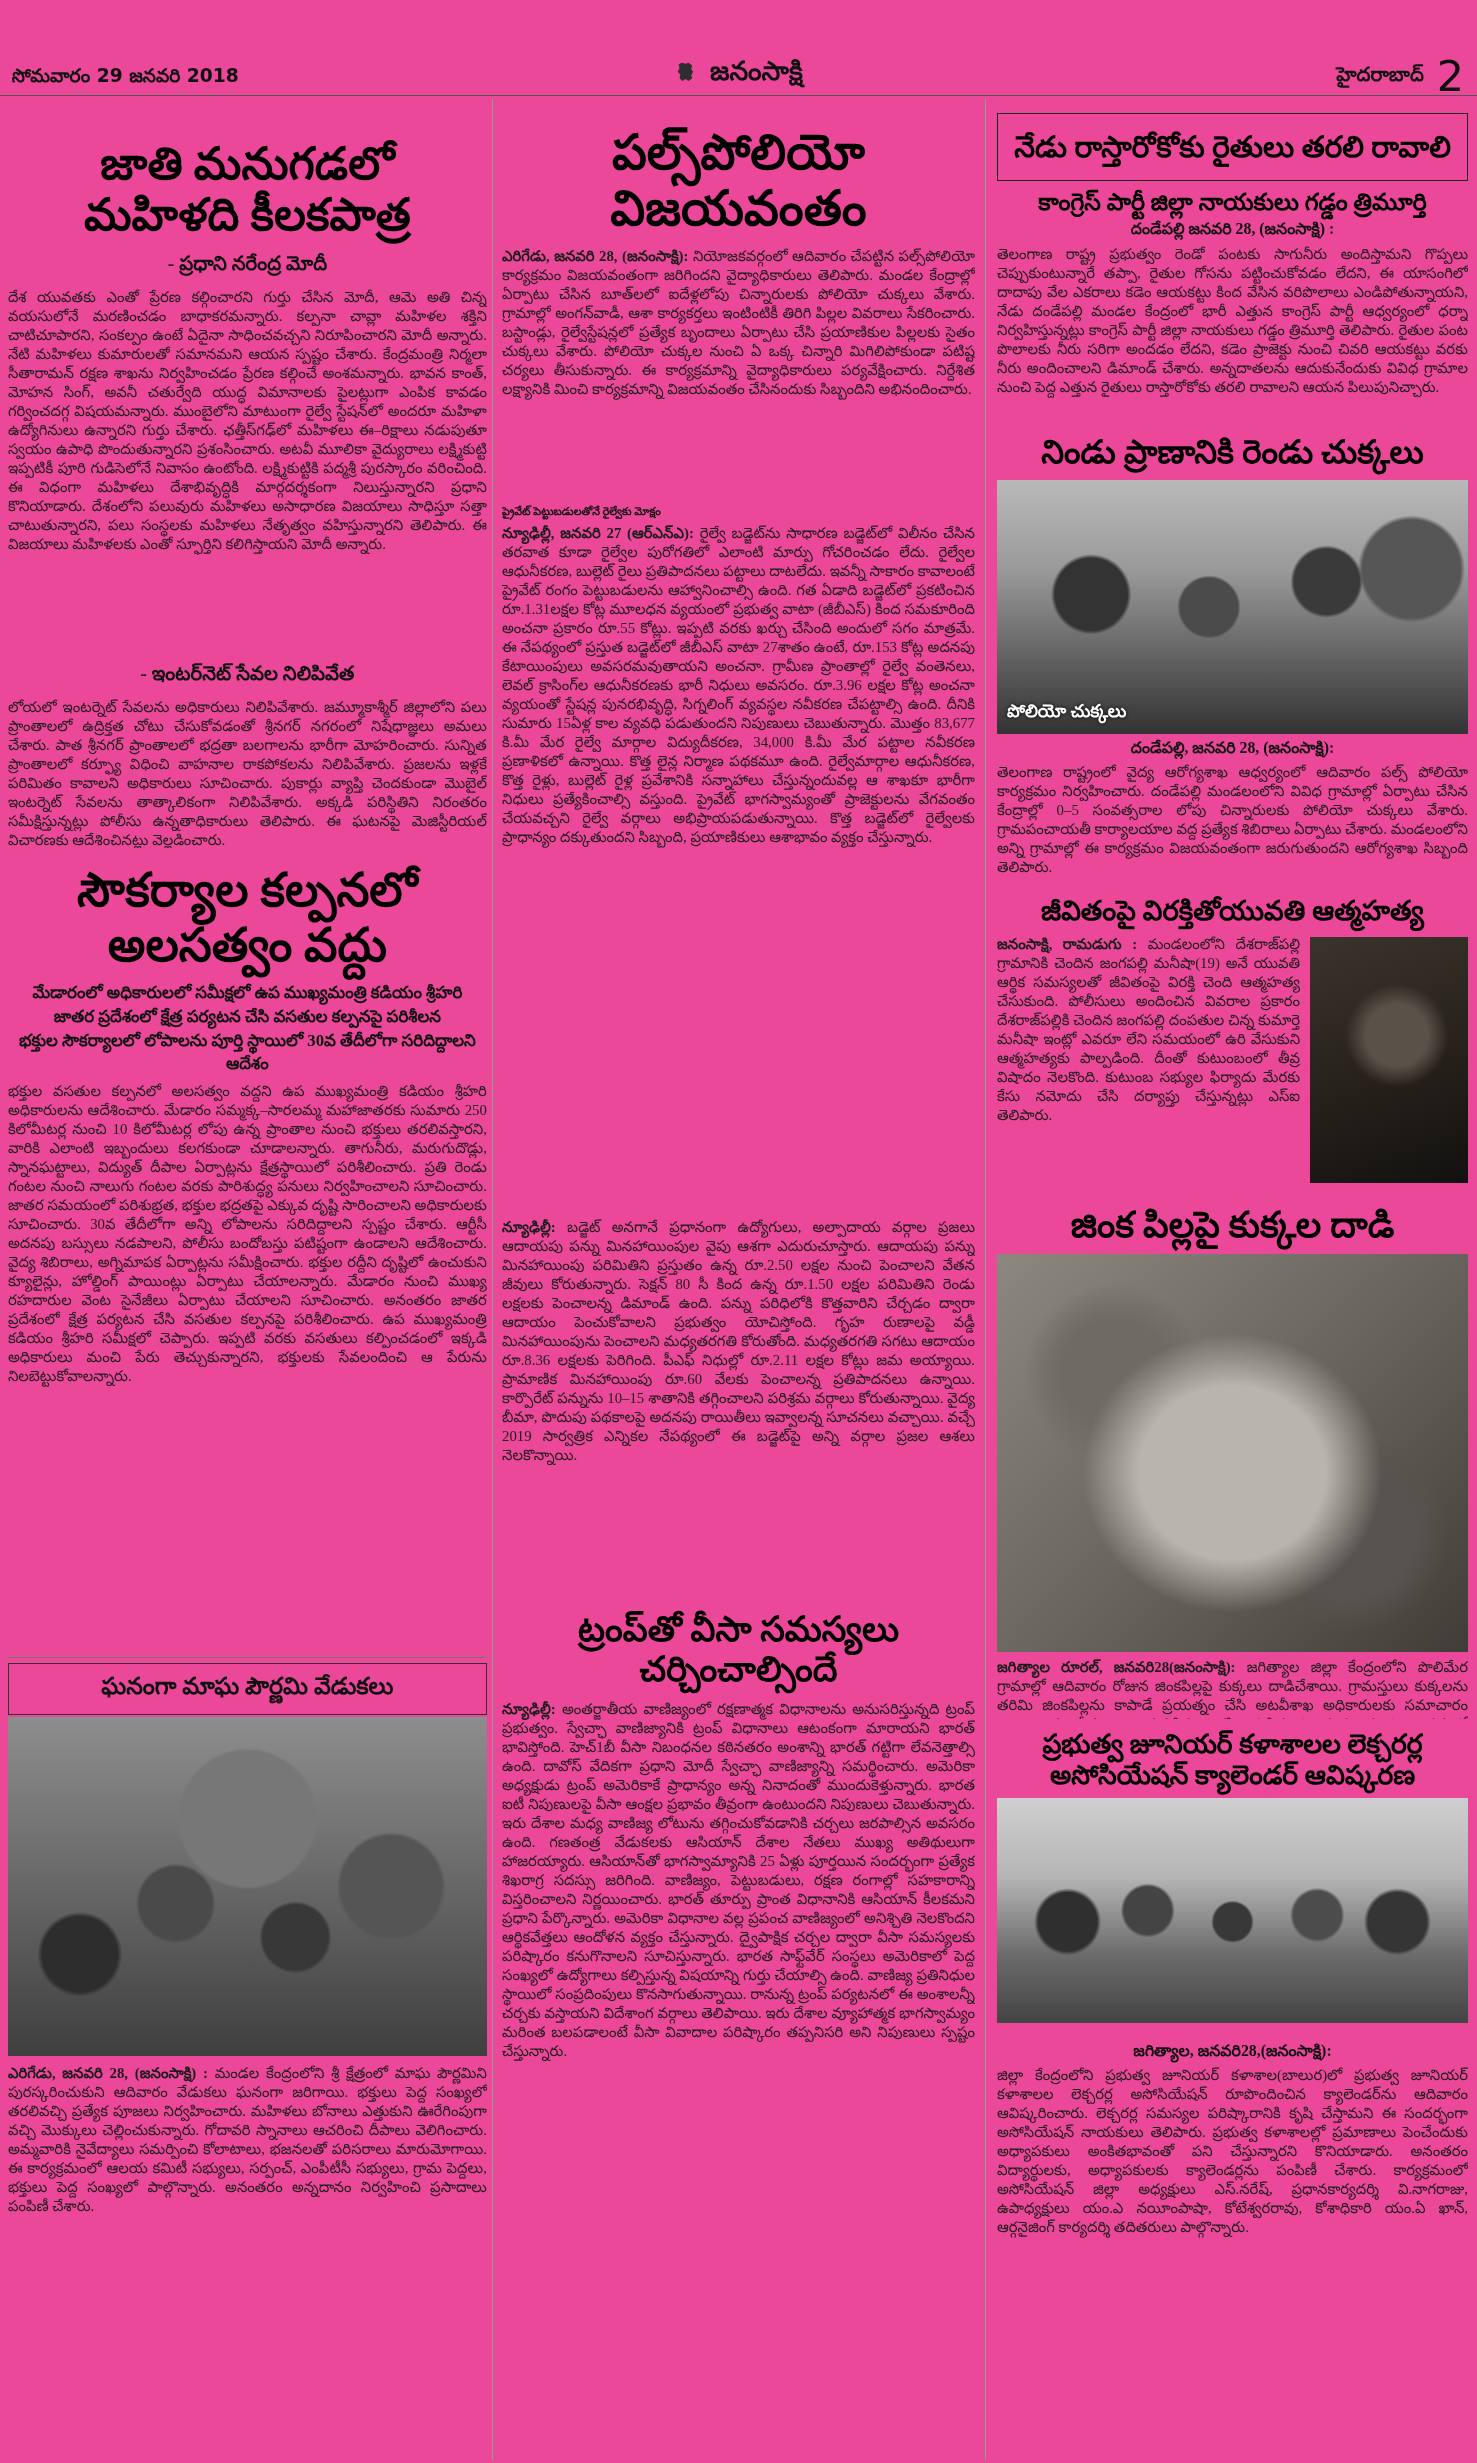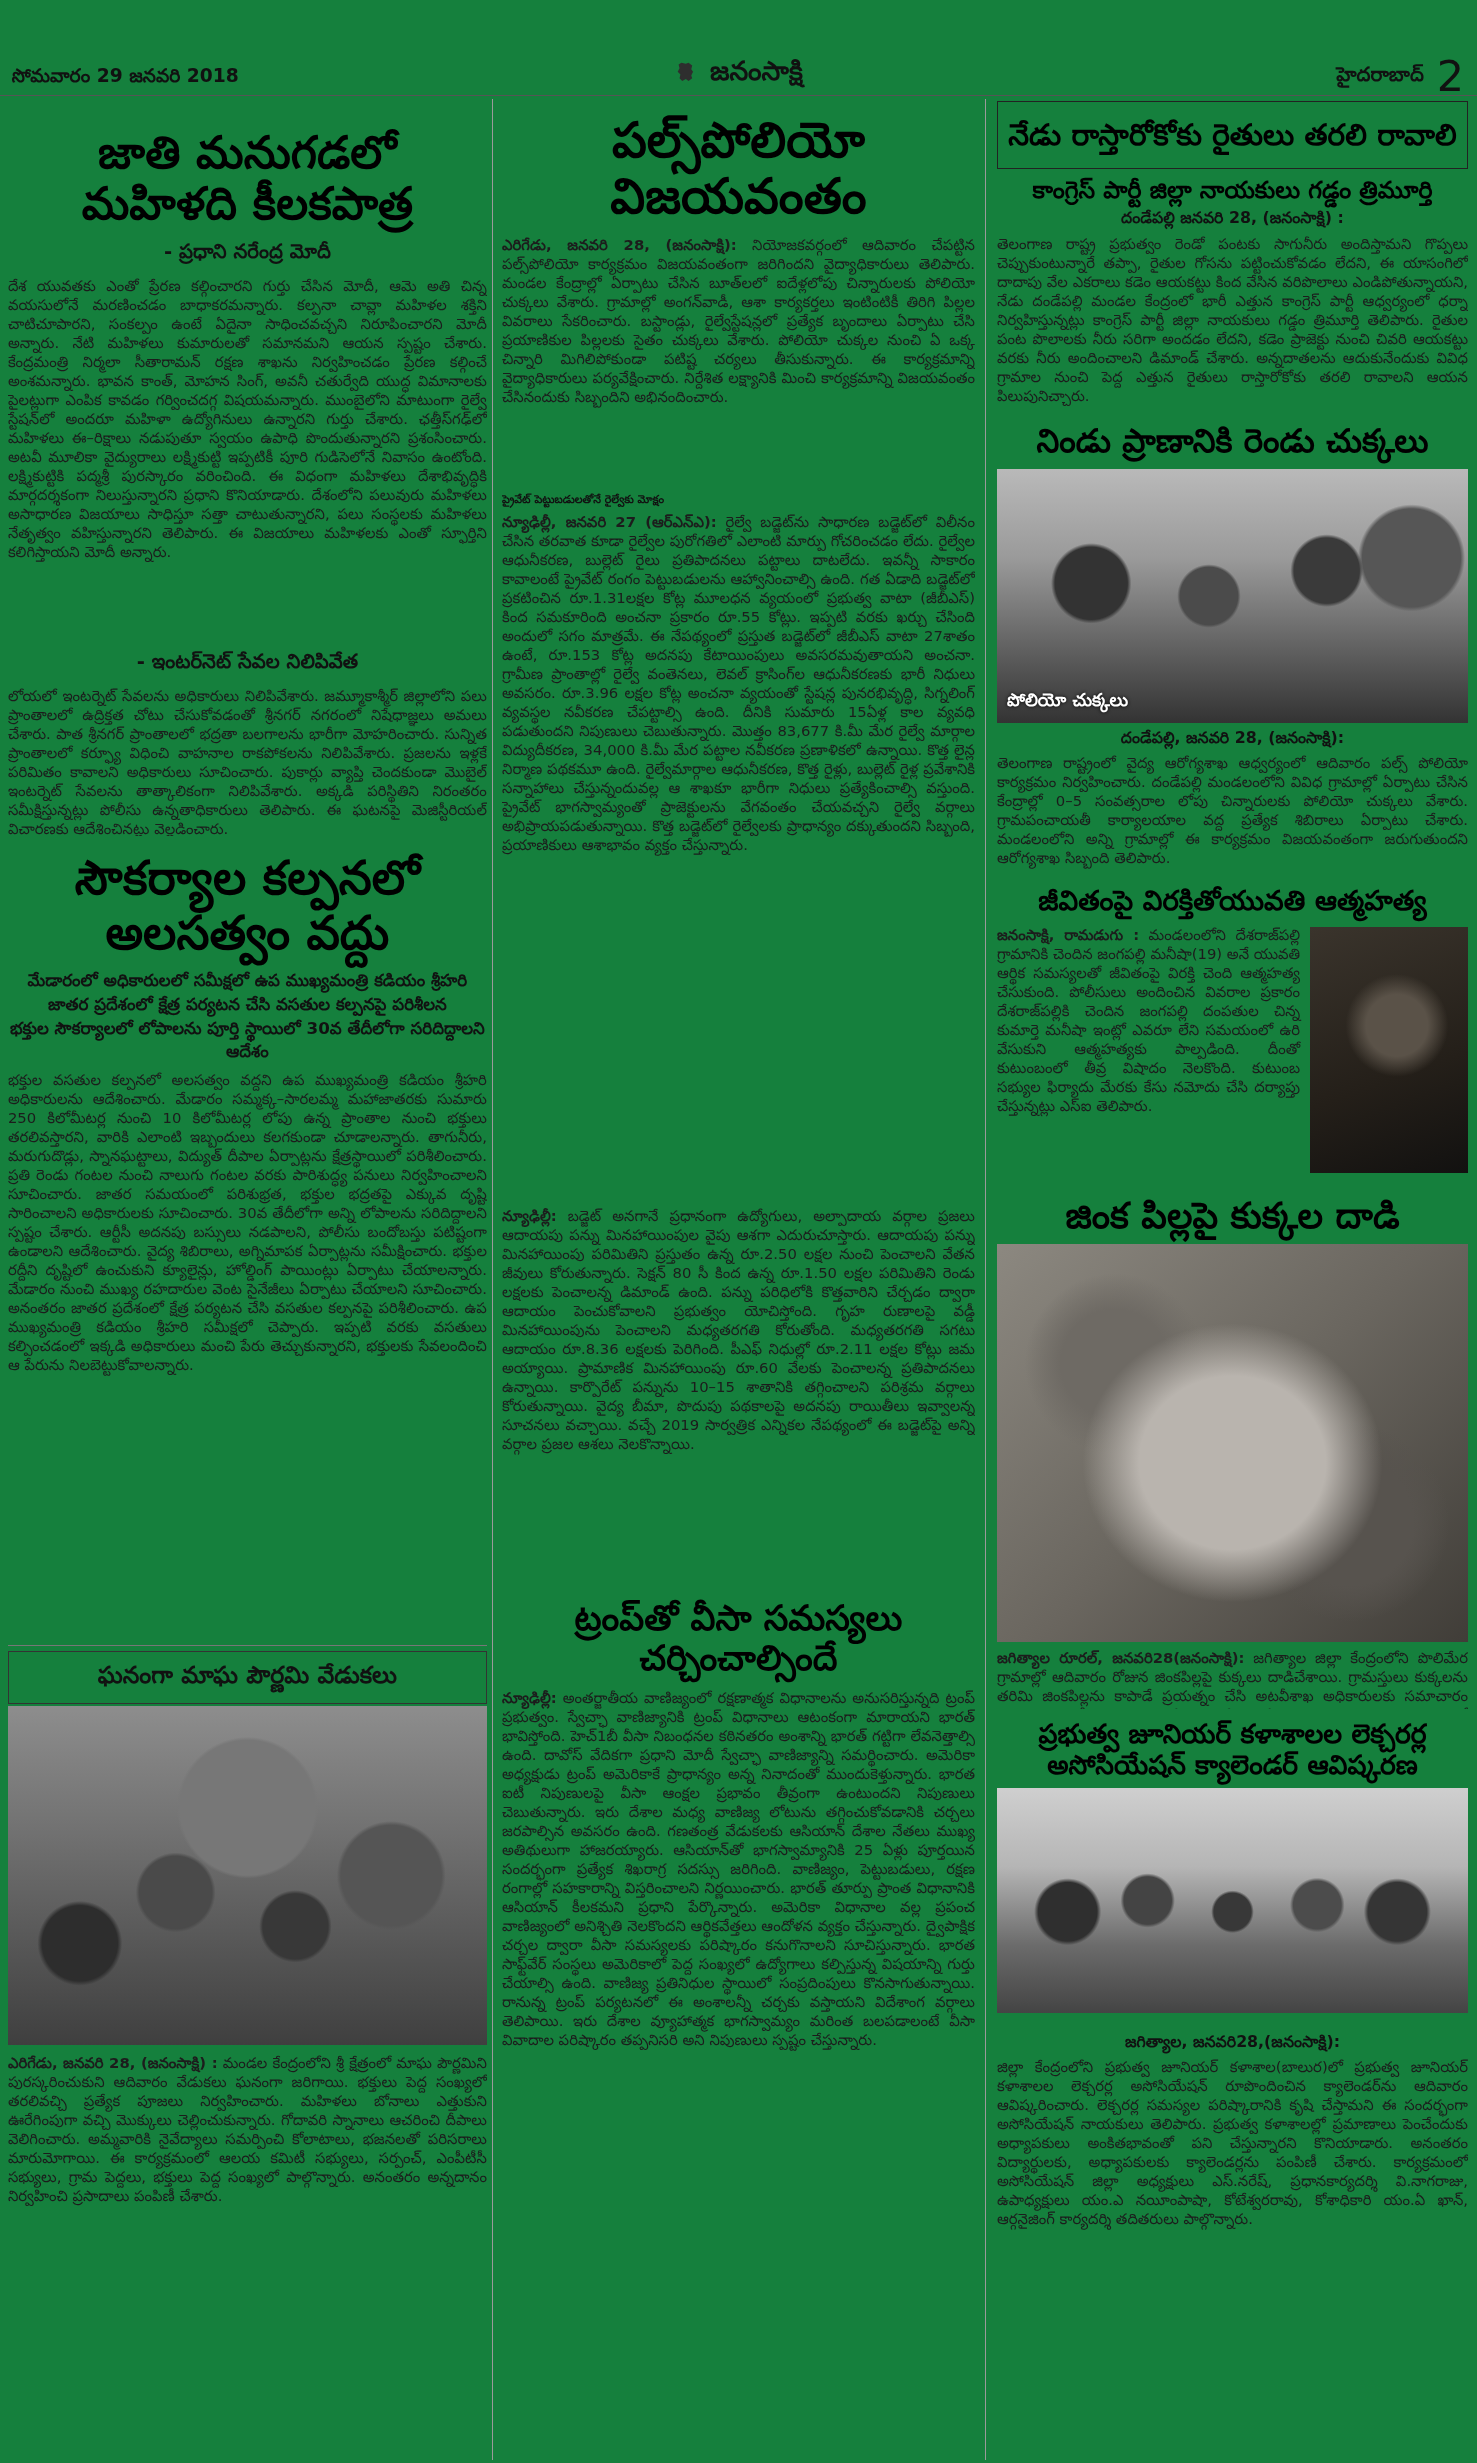--- a/index.html
+++ b/index.html
@@ -1,34 +1,34 @@
 <!DOCTYPE html>
 <html><head>
 <meta charset="utf-8">
 <style>
   * { margin:0; padding:0; box-sizing:border-box; }
   html,body { background:#e8e8e8; }
   .page {
     position:relative; width:1478px; height:2464px; margin:0 auto;
-    background:#15803d; color:#111; overflow:hidden;
+    background:#ec4899; color:#111; overflow:hidden;
     font-family:"DejaVu Sans", sans-serif;
   }
   
   .hdr-date   { position:absolute; left:11.8px;  top:65px; font-size:18.7px; font-weight:bold; }
   .masthead   { position:absolute; left:0; right:0; top:55px; text-align:center; font-size:26.6px; font-weight:bold; }
   .masthead .logo { display:inline-block; vertical-align:-3px; margin-right:3.9px; }
   .hdr-right  { position:absolute; right:13.8px; top:51px; }
   .hdr-city   { font-size:19.7px; font-weight:bold; vertical-align:9.9px; }
   .hdr-page   { font-size:43px; font-weight:normal; margin-left:7.9px; }
   .hdr-rule   { position:absolute; left:0; right:0; top:95px; height:1px; background:#555; }
   .vrule      { position:absolute; top:99px; bottom:3.9px; width:1px; background:#9a9a9a; }
   .vrule.v1   { left:492px; }
   .vrule.v2   { left:985px; }
   
-  .col { position:absolute; top:99px; bottom:0; overflow:hidden; }
+  .col { position:absolute; top:111px; bottom:0; overflow:hidden;font-family:Liberation Serif, serif; }
   .col-left  { left:7.9px;    width:479px; }
   .col-mid   { left:502px;  width:473px; }
   .col-right { left:997px; width:471px; }
   
   .headline   { font-weight:bold; text-align:center; color:#000; line-height:1.15; }
   .body-text  { font-size:14.8px; line-height:19px; text-align:justify; color:#1c1c1c; overflow:hidden; }
   .dateline   { font-weight:bold; }
   .dateline-center { font-weight:bold; text-align:center; font-size:15.8px; }
   .subhead-line { text-align:center; font-weight:bold; font-size:16.7px; line-height:23.6px; }
   .photo { width:100%; position:relative; overflow:hidden; }

